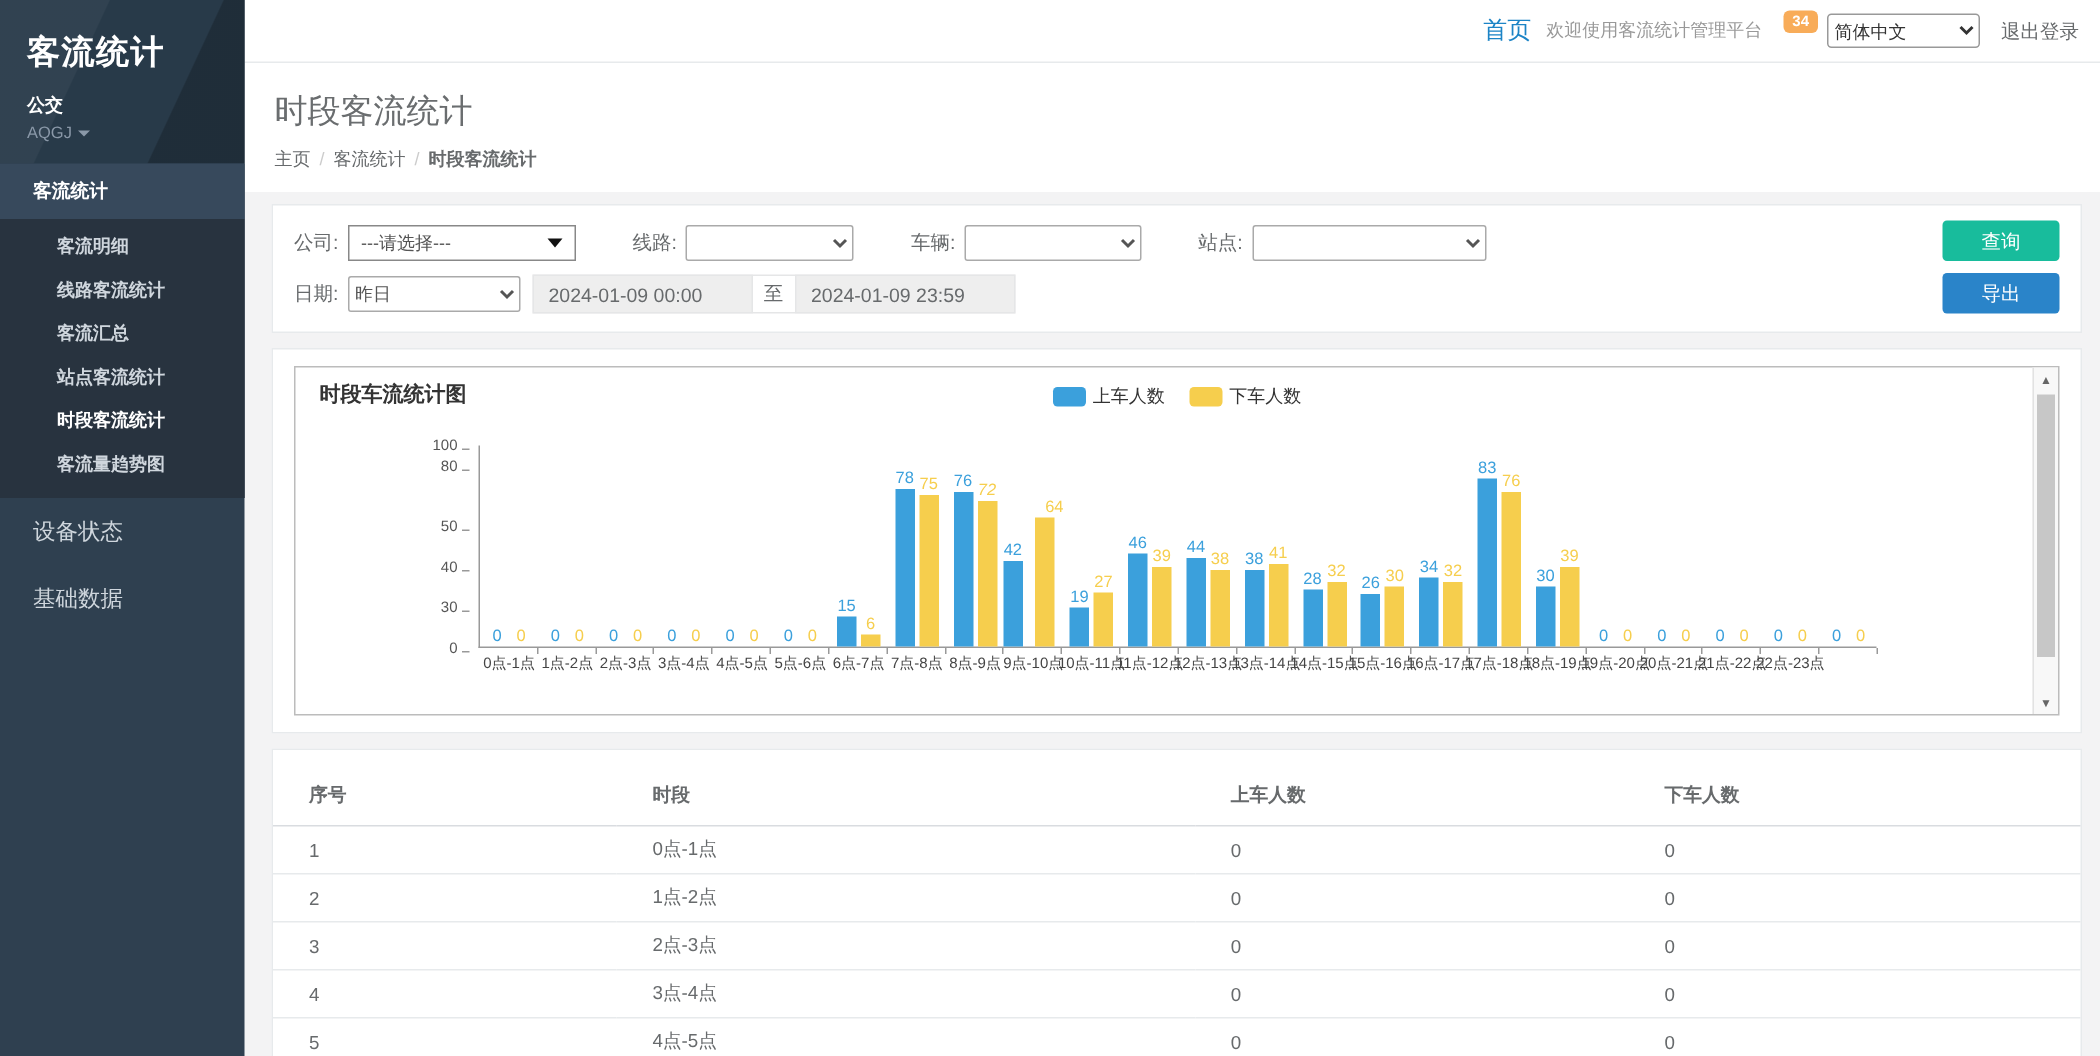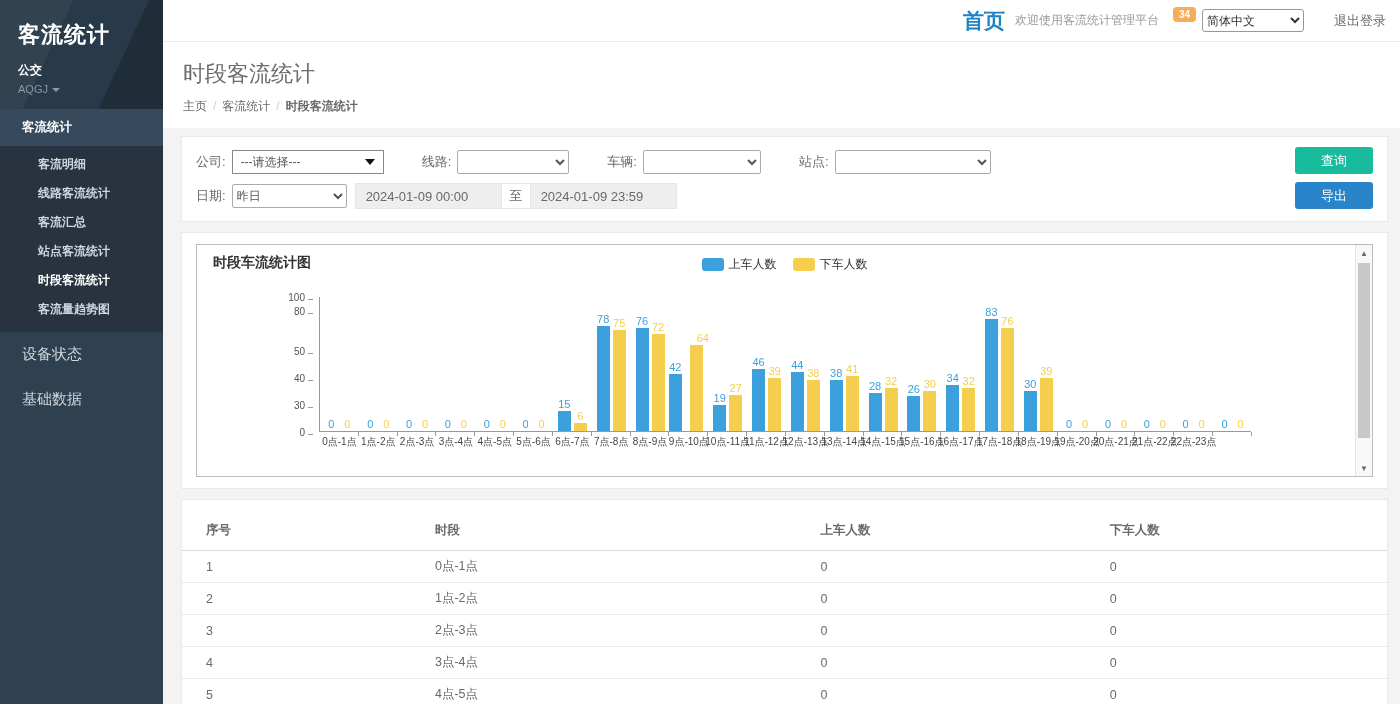--- a/index.html
+++ b/index.html
@@ -22,25 +22,25 @@
   .nav-parent-block { background:#293846; }
   .nav-parent { display:block; padding:10px 0 10px 22px; font-size:12.5px; font-weight:bold; color:#ffffff; background:#37495c; cursor:pointer; }
   .nav-sub { background:#28333f; padding:4px 0 8px; }
   .nav-sub-item { display:block; padding:6px 0 6px 38px; font-size:12px; font-weight:bold; color:#cfd6dd; cursor:pointer; }
   .nav-sub-item.active { color:#ffffff; }
   .nav-top-item { display:block; padding:13px 16px 13px 22px; font-size:15px; font-weight:normal; color:#cfd6dd; cursor:pointer; }
 
   
   .main { margin-left:163px; height:704px; }
   .topbar { height:42px; background:#fff; border-bottom:1px solid #e7eaec; display:flex; align-items:center; justify-content:flex-end; padding-right:14px; }
-  .home-link { color:#1c84c6; font-size:21px; font-weight:bold; margin-right:10px; cursor:pointer; }
+  .home-link { color:#1c84c6; font-size:16px; font-weight:normal; margin-right:10px; cursor:pointer; }
   .welcome-text { color:#999; font-size:12px; margin-right:14px; }
   .msg-badge { background:#f8ac59; color:#fff; font-size:10px; font-weight:bold; padding:2px 6px; border-radius:4px; align-self:flex-start; margin-top:7px; margin-right:6px; cursor:pointer; }
   .lang-select { width:102px; height:23px; font-size:12px; color:#333; border:1px solid #999; border-radius:3px; background:#fff; font-family:"Liberation Sans",sans-serif; }
-  .logout-link { color:#676a6c; font-size:13px; margin-left:30px; cursor:pointer; }
+  .logout-link { color:#676a6c; font-size:13px; margin-left:14px; cursor:pointer; }
 
   .page-heading { background:#fff; padding:17px 0 13px 20px; }
   .page-title { font-size:22px; font-weight:400; color:#6a6d6f; }
   .breadcrumb { margin-top:9px; font-size:12px; color:#676a6c; }
   .breadcrumb .sep { color:#ccc; margin:0 6px; }
   .breadcrumb .crumb { cursor:pointer; }
   .breadcrumb .crumb.last { font-weight:bold; cursor:default; }
 
   .content { padding:8px 12px 0 18px; }
   .card { background:#fff; border:1px solid #e7eaec; }
@@ -270,21 +270,21 @@
                 <div class="bar" style="height: 101.25px; background: rgb(246, 206, 77);"></div>
               </div>
               <div class="x-label">7点-8点</div>
             </div>
             <div class="cat-cell">
               <div class="bar-col">
                 <div class="bar-label" style="color: rgb(59, 160, 220);">76</div>
                 <div class="bar" style="height: 102.6px; background: rgb(59, 160, 220);"></div>
               </div>
               <div class="bar-col">
-                <div class="bar-label" style="color: rgb(246, 206, 77);">72</div>
+                <div class="bar-label" style="color: rgb(246, 206, 77); font-style: italic;">72</div>
                 <div class="bar" style="height: 97.2px; background: rgb(246, 206, 77);"></div>
               </div>
               <div class="x-label">8点-9点</div>
             </div>
             <div class="cat-cell">
               <div class="bar-col">
                 <div class="bar-label" style="color: rgb(59, 160, 220);">42</div>
                 <div class="bar" style="height: 56.7px; background: rgb(59, 160, 220);"></div>
               </div>
               <div class="bar-col">

